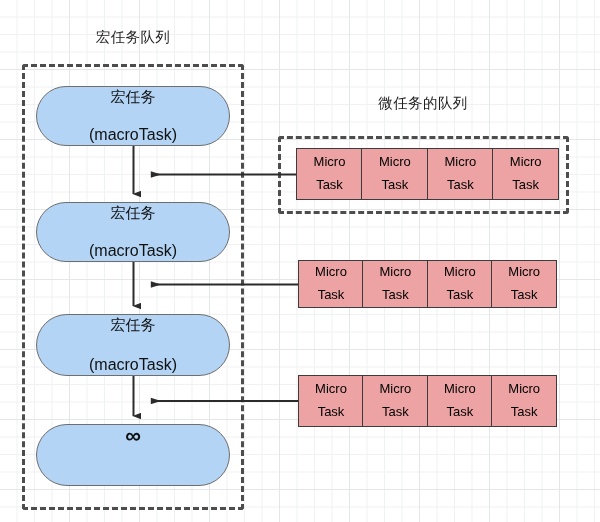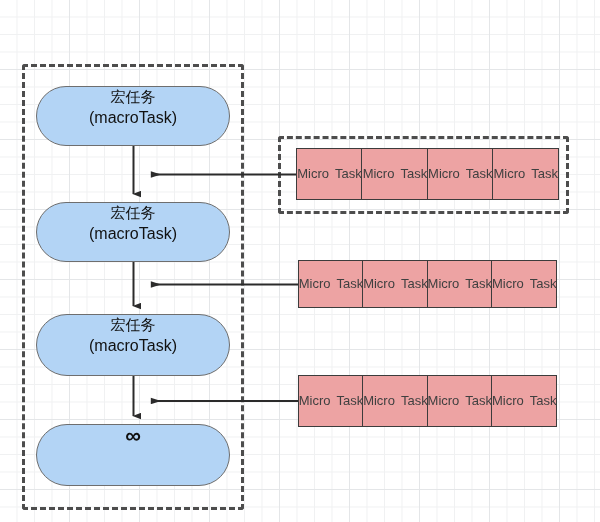--- a/index.html
+++ b/index.html
@@ -42,64 +42,66 @@
 
   .macro-box {
     position: absolute;
     box-sizing: border-box;
     background: #b3d4f5;
     border: 1.6px solid #6e6e6e;
     border-radius: 32px;
     display: flex;
     flex-direction: column;
     align-items: center;
-    justify-content: flex-start;
+    justify-content: space-between;
     color: #111111;
     line-height: 1.32;
   }
   .macro-line-cn { font-size: 15px; }
   .macro-line-en { font-size: 16px; }
   .macro-inf { font-size: 22px; font-weight: 700; line-height: 1; }
 
   .micro-row {
     position: absolute;
     display: flex;
     box-sizing: border-box;
   }
   .micro-cell {
     box-sizing: border-box;
     background: #eda3a3;
     border: 1.6px solid #3c3c3c;
     margin-left: -1.6px;
     display: flex;
-    flex-direction: row;
+    flex-direction: column;
     align-items: center;
     justify-content: center;
-    color: #404040;
+    color: #000000;
     font-size: 13px;
     line-height: 1.30;
     gap: 6px;
   }
   .micro-cell:first-child { margin-left: 0; }
 
   svg.overlay {
     position: absolute;
     left: 0;
     top: 0;
     width: 600px;
     height: 522px;
     pointer-events: none;
   }
 </style>
 </head>
 <body>
 
 <div id="canvas">
 
-
+  <div class="title" style="left:58px; top:28px; width:150px;">宏任务队列</div>
+
+  <div class="title" style="left:347px; top:94px; width:152px;">微任务的队列</div>
 
   <div class="dashed-box" style="left:22px; top:64px; width:222px; height:446px;"></div>
 
   <div class="dashed-box" style="left:278px; top:136px; width:291px; height:78px;"></div>
 
   <div class="macro-box" style="left:36px; top:86px; width:194px; height:60px;">
     <div class="macro-line-cn">宏任务</div>
     <div class="macro-line-en">(macroTask)</div>
   </div>
 

